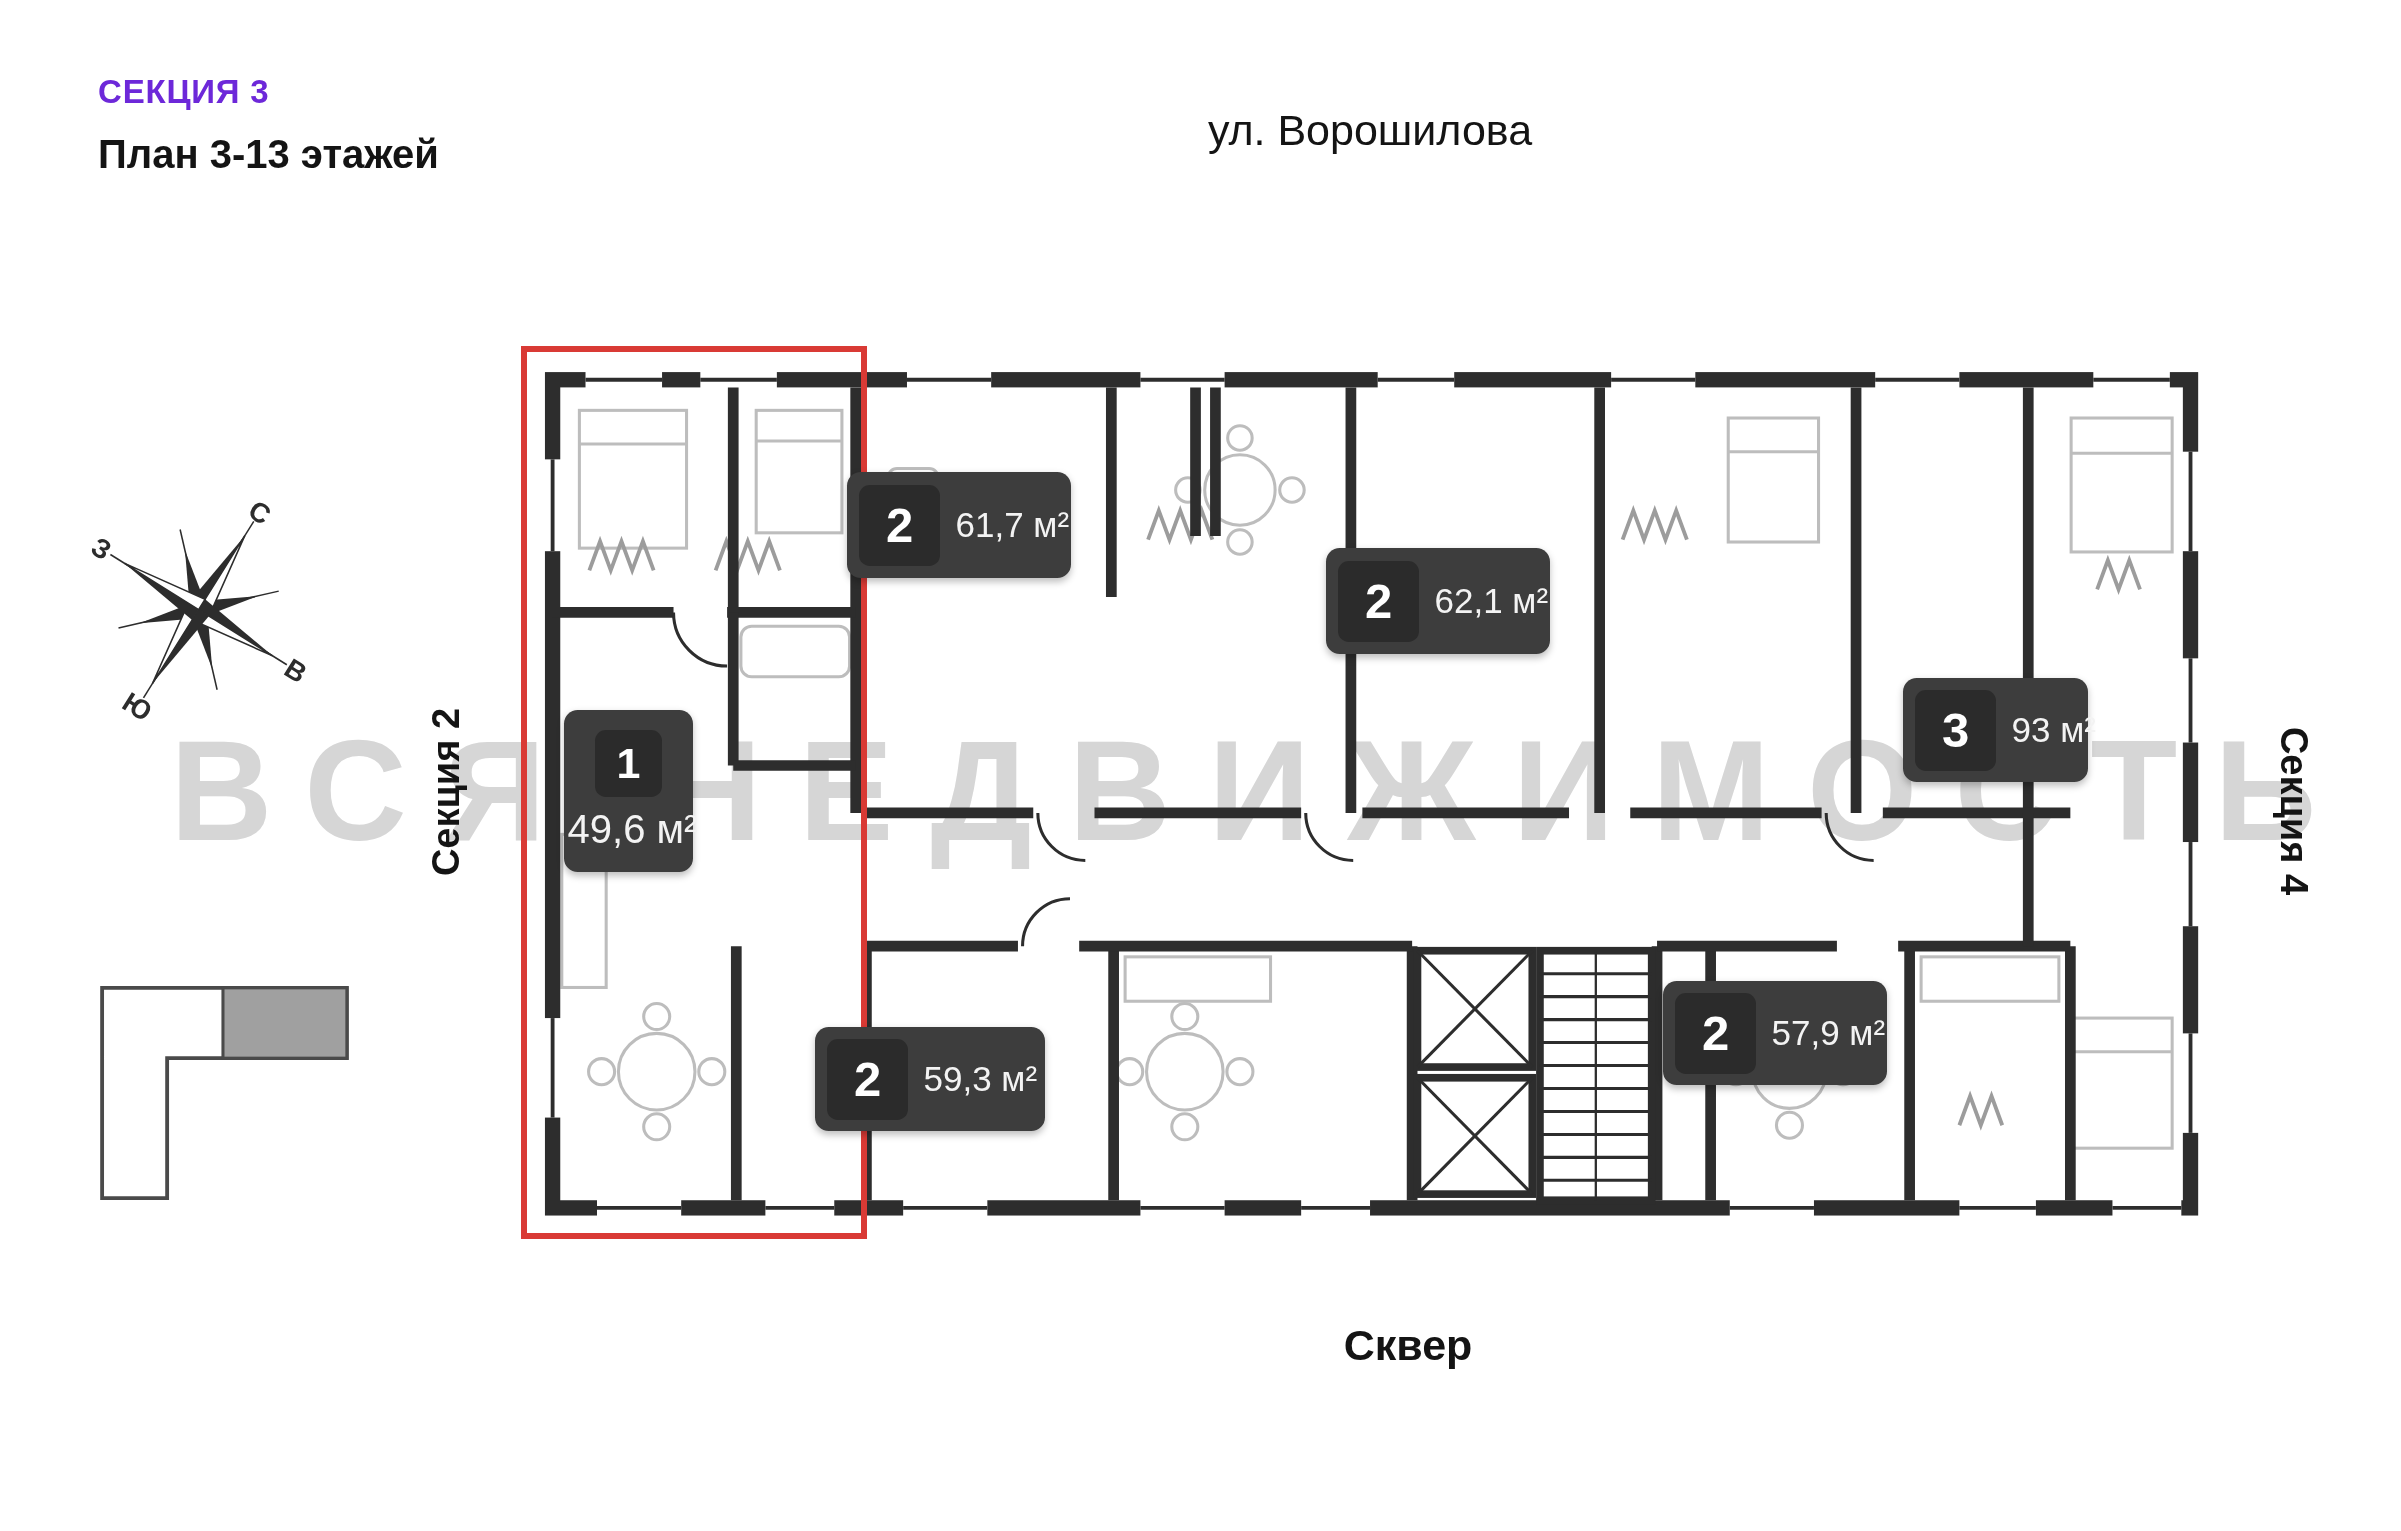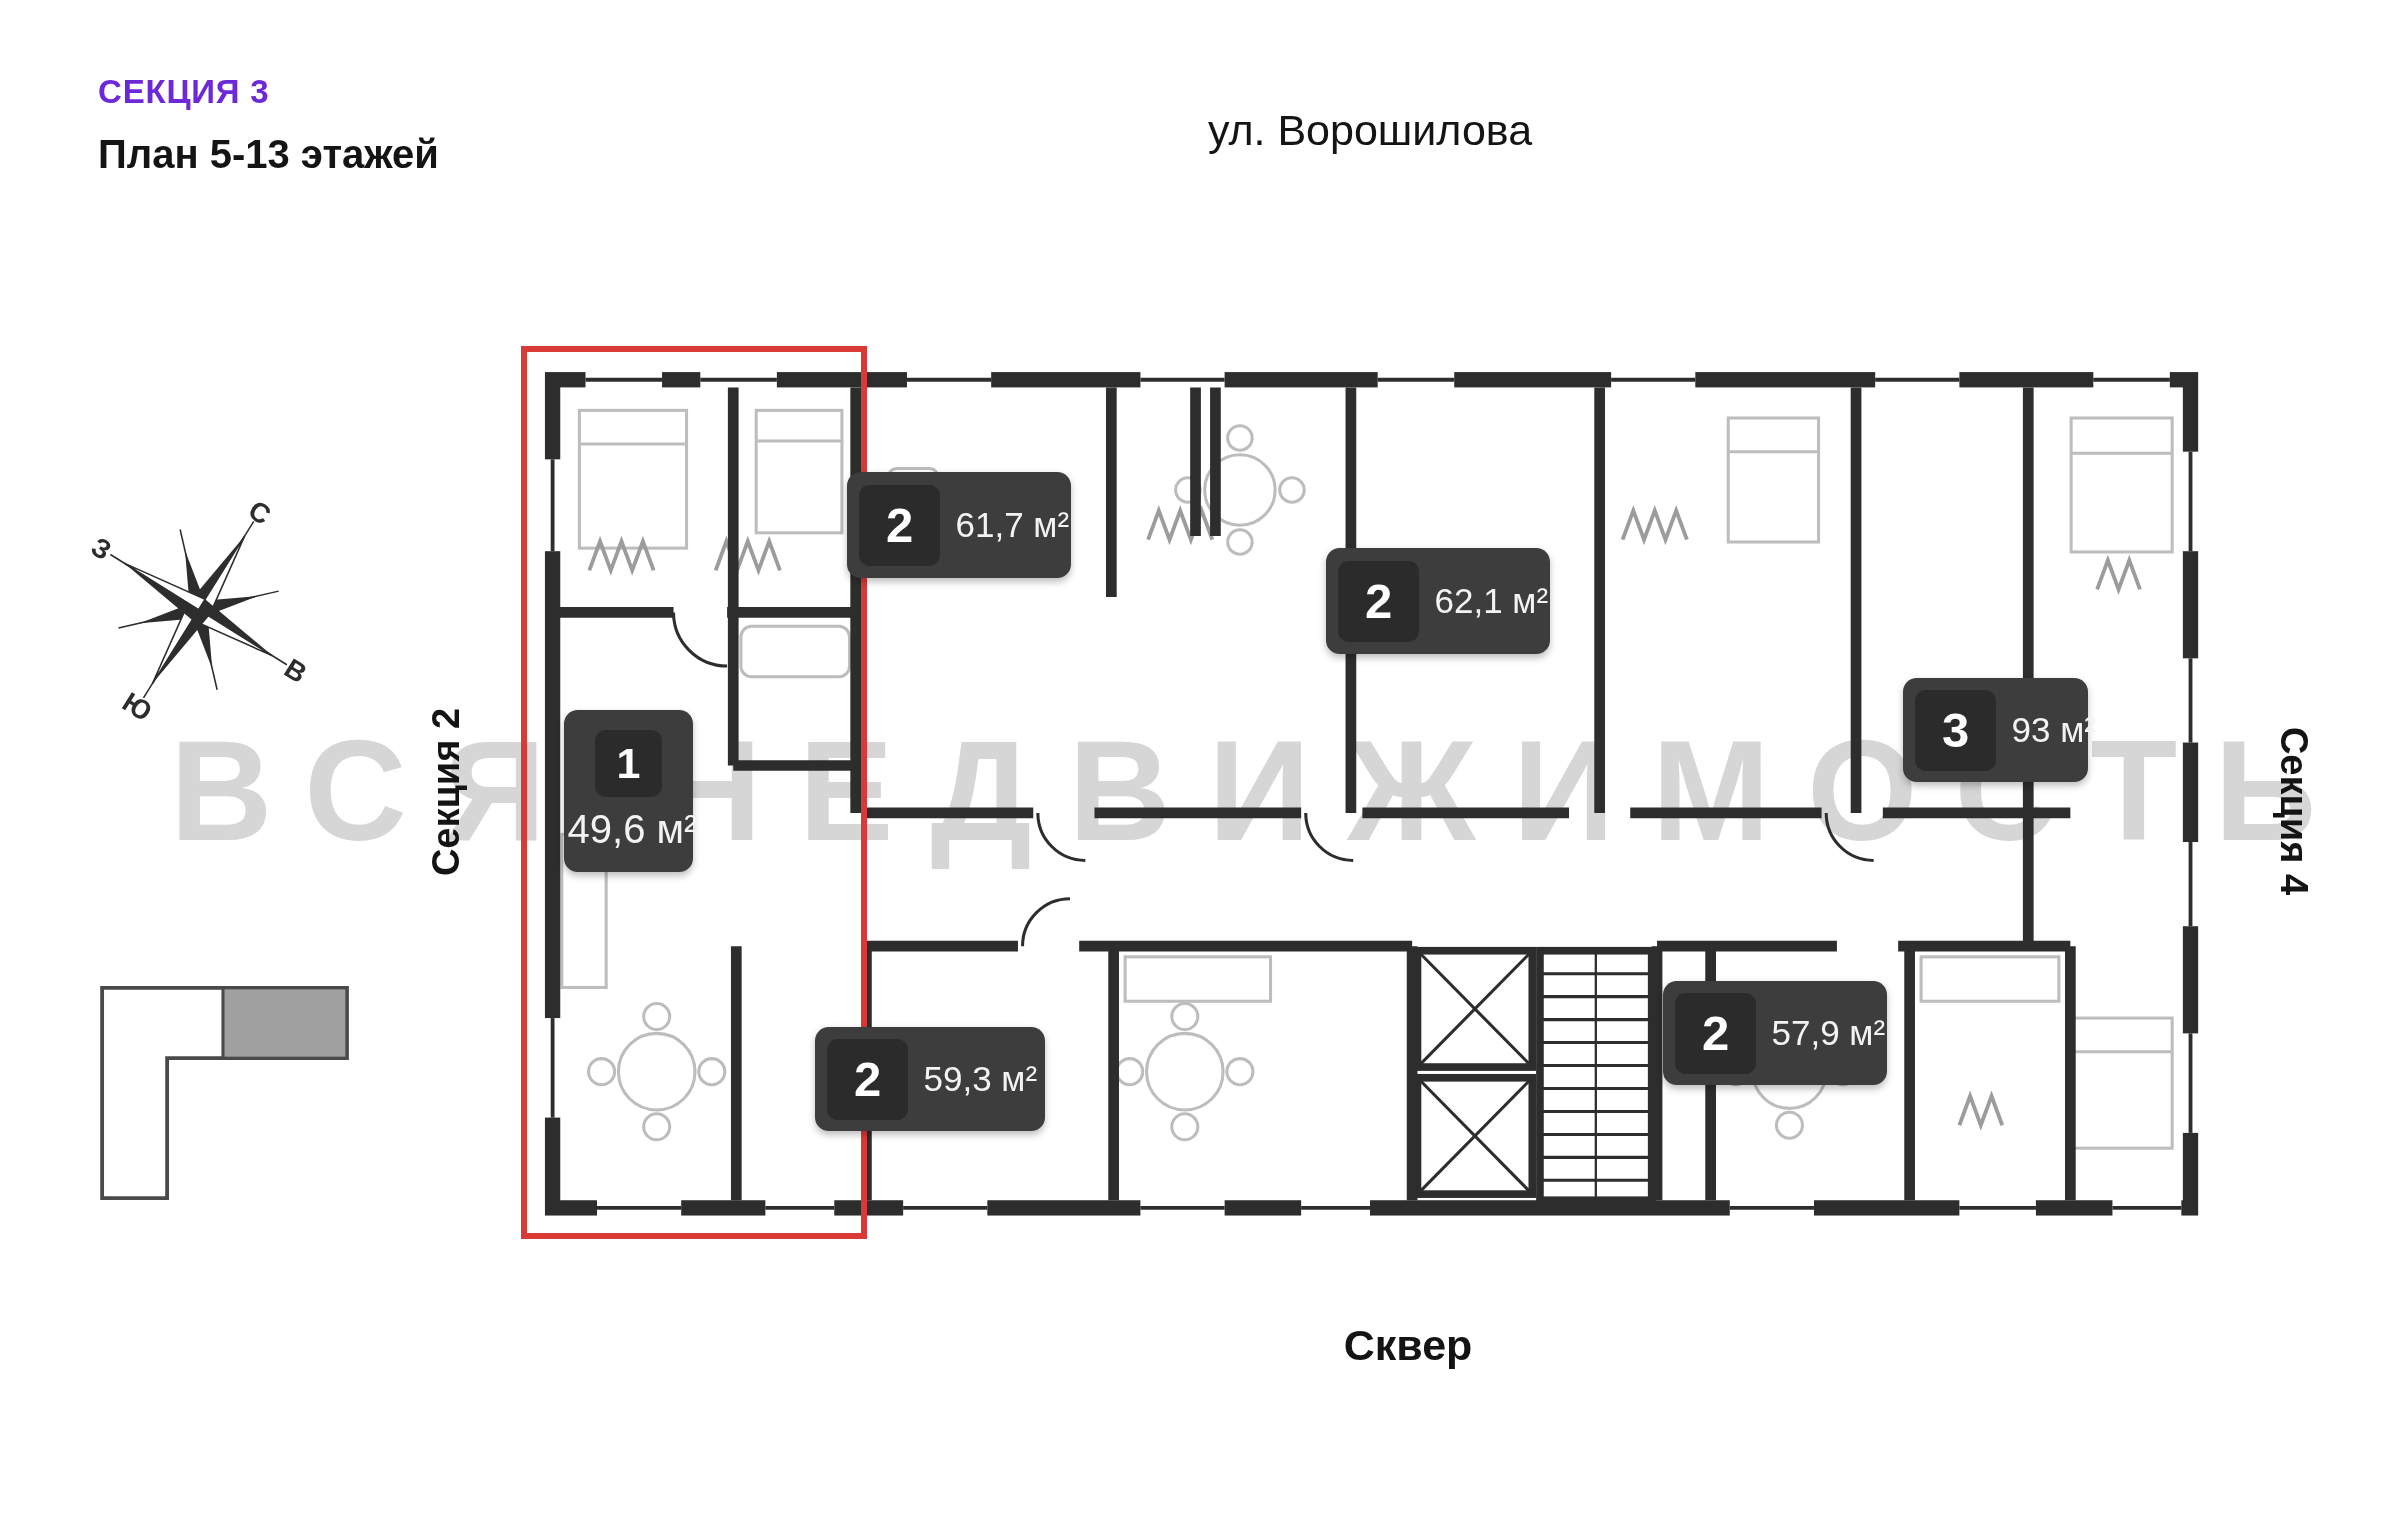--- a/index.html
+++ b/index.html
@@ -253,21 +253,21 @@
     <text x="62" y="269" transform="rotate(32,62,269)" font-size="36" font-weight="bold" fill="#2d2d2d" text-anchor="middle" dominant-baseline="central">Ю</text>
     <text x="15" y="62" transform="rotate(32,15,62)" font-size="36" font-weight="bold" fill="#2d2d2d" text-anchor="middle" dominant-baseline="central">З</text>
   </svg>
 
   <svg class="abs" style="left:98px;top:984px" width="253" height="218" viewBox="0 0 330 285">
     <path d="M5,5 H325 V97 H90 V280 H5 Z" fill="#ffffff" stroke="#4a4a4a" stroke-width="5"></path>
     <rect x="163" y="5" width="162" height="92" fill="#a0a0a0" stroke="#4a4a4a" stroke-width="4"></rect>
   </svg>
 
   <div class="abs section-title">СЕКЦИЯ 3</div>
-  <div class="abs plan-subtitle">План 5-13 этажей</div>
+  <div class="abs plan-subtitle">План 3-13 этажей</div>
   <div class="abs street-label">ул. Ворошилова</div>
   <div class="abs park-label">Сквер</div>
   <div class="abs section-left">Секция 2</div>
   <div class="abs section-right">Секция 4</div>
 
   <div class="badge badge-vertical" style="left:564px;top:710px;width:129px;height:162px">
     <div class="badge-num">1</div>
     <div class="badge-area">49,6 м²</div>
   </div>
 

